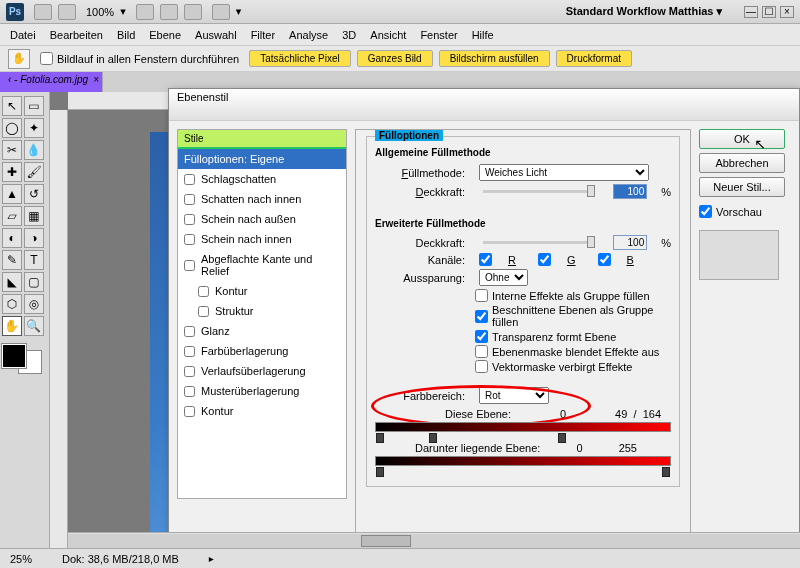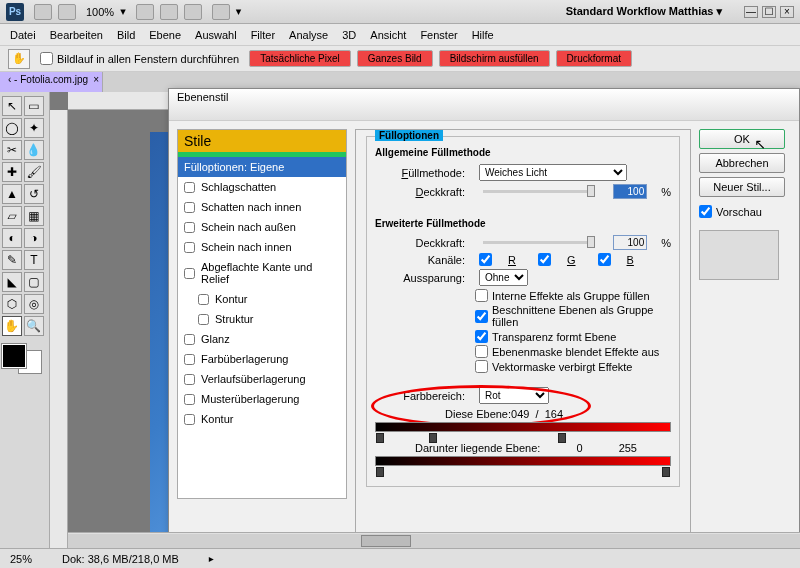--- a/index.html
+++ b/index.html
@@ -10,41 +10,41 @@
 .topbar .ico { width: 18px; height: 16px; background: #ccc; border: 1px solid #999; border-radius: 2px; }
 .zoom { font-size: 11px; }
 .workspace { margin-left: auto; font-weight: bold; padding-left: 44px; }
 .winbtns { display: flex; gap: 4px; margin-left: 12px; }
 .winbtn { width: 14px; height: 12px; border: 1px solid #888; text-align: center; line-height: 10px; font-size: 10px; }
 .menubar { height: 22px; background: #e8e8e8; display: flex; align-items: center; padding: 0 10px; gap: 14px; border-bottom: 1px solid #ccc; }
 .menubar span { cursor: default; }
 .optbar { height: 26px; background: #e8e8e8; border-bottom: 1px solid #ccc; display: flex; align-items: center; padding: 0 8px; gap: 10px; }
 .optbar .hand { width: 22px; height: 20px; border: 1px solid #999; background: #f4f4f4; display: flex; align-items: center; justify-content: center; }
 .optbar label { display: flex; align-items: center; gap: 4px; }
-.obtn { padding: 2px 10px; background: #ef4444; border: 1px solid #aaa; border-radius: 2px; font-size: 10px; }
+.obtn { padding: 2px 10px; background: #fde047; border: 1px solid #aaa; border-radius: 2px; font-size: 10px; }
 .tabbar { height: 20px; background: #d0d0d0; display: flex; }
-.filetab { padding: 2px 14px 2px 8px; background: #c4b5fd; border-right: 1px solid #aaa; font-size: 10px; position: relative; }
+.filetab { padding: 2px 14px 2px 8px; background: #8b5cf6; border-right: 1px solid #aaa; font-size: 10px; position: relative; font-style: italic; }
 .filetab::after { content: "×"; position: absolute; right: 3px; }
 .main { position: absolute; top: 92px; left: 0; right: 0; bottom: 20px; display: flex; }
 .toolbox { width: 50px; background: #d8d8d8; border-right: 1px solid #aaa; display: flex; flex-wrap: wrap; padding: 4px 2px; gap: 2px; align-content: flex-start; }
 .tool { width: 20px; height: 20px; background: #e4e4e4; border: 1px solid #999; display: flex; align-items: center; justify-content: center; font-size: 12px; }
 .tool.active { background: #fff; border-color: #555; }
 .swatch { width: 40px; height: 30px; position: relative; margin-top: 6px; }
 .swatch .fg { width: 24px; height: 24px; background: #000; border: 1px solid #fff; outline: 1px solid #888; position: absolute; }
 .swatch .bg { width: 24px; height: 24px; background: #fff; border: 1px solid #888; position: absolute; right: 0; bottom: 0; }
 .canvas-area { flex: 1; background: #7a7a7a; position: relative; overflow: hidden; }
 .ruler-h { position: absolute; top: 0; left: 18px; right: 0; height: 18px; background: #e8e8e8; border-bottom: 1px solid #aaa; }
 .ruler-v { position: absolute; top: 18px; left: 0; width: 18px; bottom: 0; background: #e8e8e8; border-right: 1px solid #aaa; }
 .photo { position: absolute; top: 40px; left: 100px; width: 560px; height: 440px; background: linear-gradient(135deg,#2a5fa8 0%,#3a7cc8 30%,#5a9ae0 50%,#a0c4e8 70%,#3a2418 100%); }
 .dialog { position: absolute; top: 88px; left: 168px; width: 632px; height: 460px; background: #f0f0f0; border: 1px solid #888; box-shadow: 2px 2px 8px rgba(0,0,0,.3); }
 .dlg-title { height: 32px; background: linear-gradient(#fff,#e0e0e0); padding: 2px 8px; font-size: 11px; border-bottom: 1px solid #ccc; }
 .dlg-body { display: flex; padding: 8px; gap: 8px; height: 438px; }
 .styles-col { width: 170px; }
 .styles-box { border: 1px solid #aaa; height: 370px; background: #fff; overflow: hidden; }
-.styles-hdr { padding: 3px 6px; background: #eab308; border-bottom: 5px solid #22c55e; font-size: 14px; }
+.styles-hdr { padding: 3px 6px; background: #bef264; border-bottom: 2px solid #22c55e; font-size: 10px; }
 .style-item { padding: 4px 6px; display: flex; align-items: center; gap: 6px; font-size: 10px; }
 .style-item.selected { background: #2f6fc4; color: #fff; }
 .style-item.indent { padding-left: 20px; }
 .style-item input[type=checkbox] { width: 11px; height: 11px; }
 .opts-col { width: 336px; border: 1px solid #aaa; background: #f0f0f0; padding: 6px 10px; height: 420px; }
 .fieldset { border: 1px solid #bbb; padding: 6px 8px 10px; margin-bottom: 6px; position: relative; }
 .fieldset .legend { position: absolute; top: -7px; left: 8px; background: #0ea5e9; padding: 0 4px; font-weight: bold; font-size: 10px; }
 .sub-fieldset { border: none; padding: 4px 0; }
 .sub-legend { font-weight: bold; font-size: 10px; margin-bottom: 6px; }
 .frow { display: flex; align-items: center; gap: 14px; margin: 3px 0; font-size: 10px; }
@@ -228,21 +228,21 @@
           </div>
       </div>
     </div>
     <div class="opts-col" style="position:relative">
       <div class="fieldset">
         <div class="legend">Fülloptionen</div>
         <div class="sub-fieldset">
           <div class="sub-legend">Allgemeine Füllmethode</div>
           <div class="frow">
             <span class="lbl"><u>F</u>üllmethode:</span>
-            <select style="width:148px"><option>Weiches Licht</option></select>
+            <select style="width:170px"><option>Weiches Licht</option></select>
           </div>
           <div class="frow">
             <span class="lbl"><u>D</u>eckkraft:</span>
             <div class="slider">
                 <div class="thumb" style="right:0"></div>
               </div>
             <span class="numbox sel">100</span>
             <span>%</span>
           </div>
         </div>
@@ -291,21 +291,21 @@
                 <span>Vektormaske verbirgt Effekte</span>
               </div>
             </div>
         </div>
         <div class="circle"></div>
         <div class="frow" style="margin-top:8px">
           <span class="lbl">Farbbereich:</span>
           <select style="width:70px"><option>Rot</option></select>
         </div>
         <div class="range-section">
-          <div style="display:flex;justify-content:flex-start;font-size:10px;padding:0 10px">
+          <div style="display:flex;justify-content:space-between;font-size:10px;padding:0 10px">
             <span style="margin-left:60px">Diese Ebene:</span>
             <span>0</span>
             <span><span>49</span> &nbsp;/&nbsp; <span>164</span></span>
           </div>
           <div class="grad-bar">
             <div class="stop" style="left:0"></div>
               <div class="stop" style="left:18%"></div>
               <div class="stop" style="left:62%"></div>
           </div>
           <div style="display:flex;justify-content:space-between;font-size:10px;padding:0 10px">

